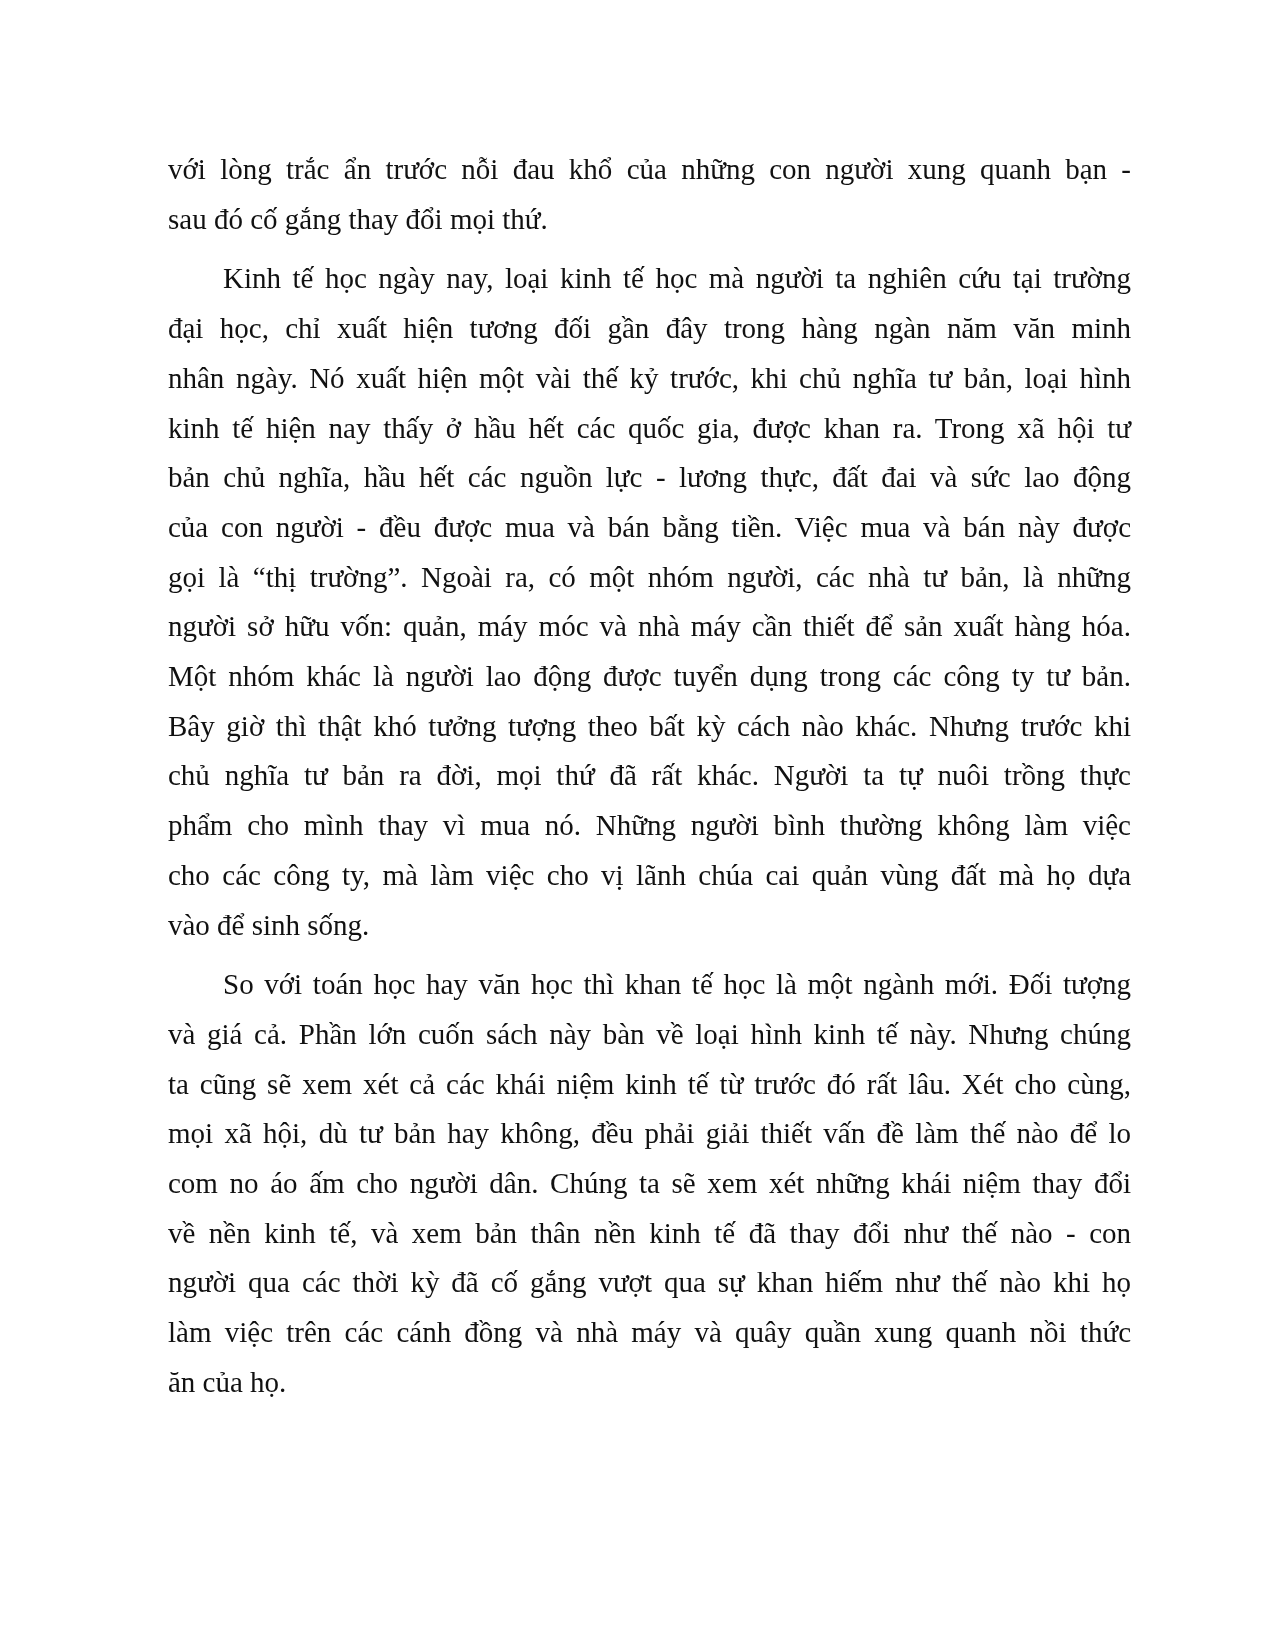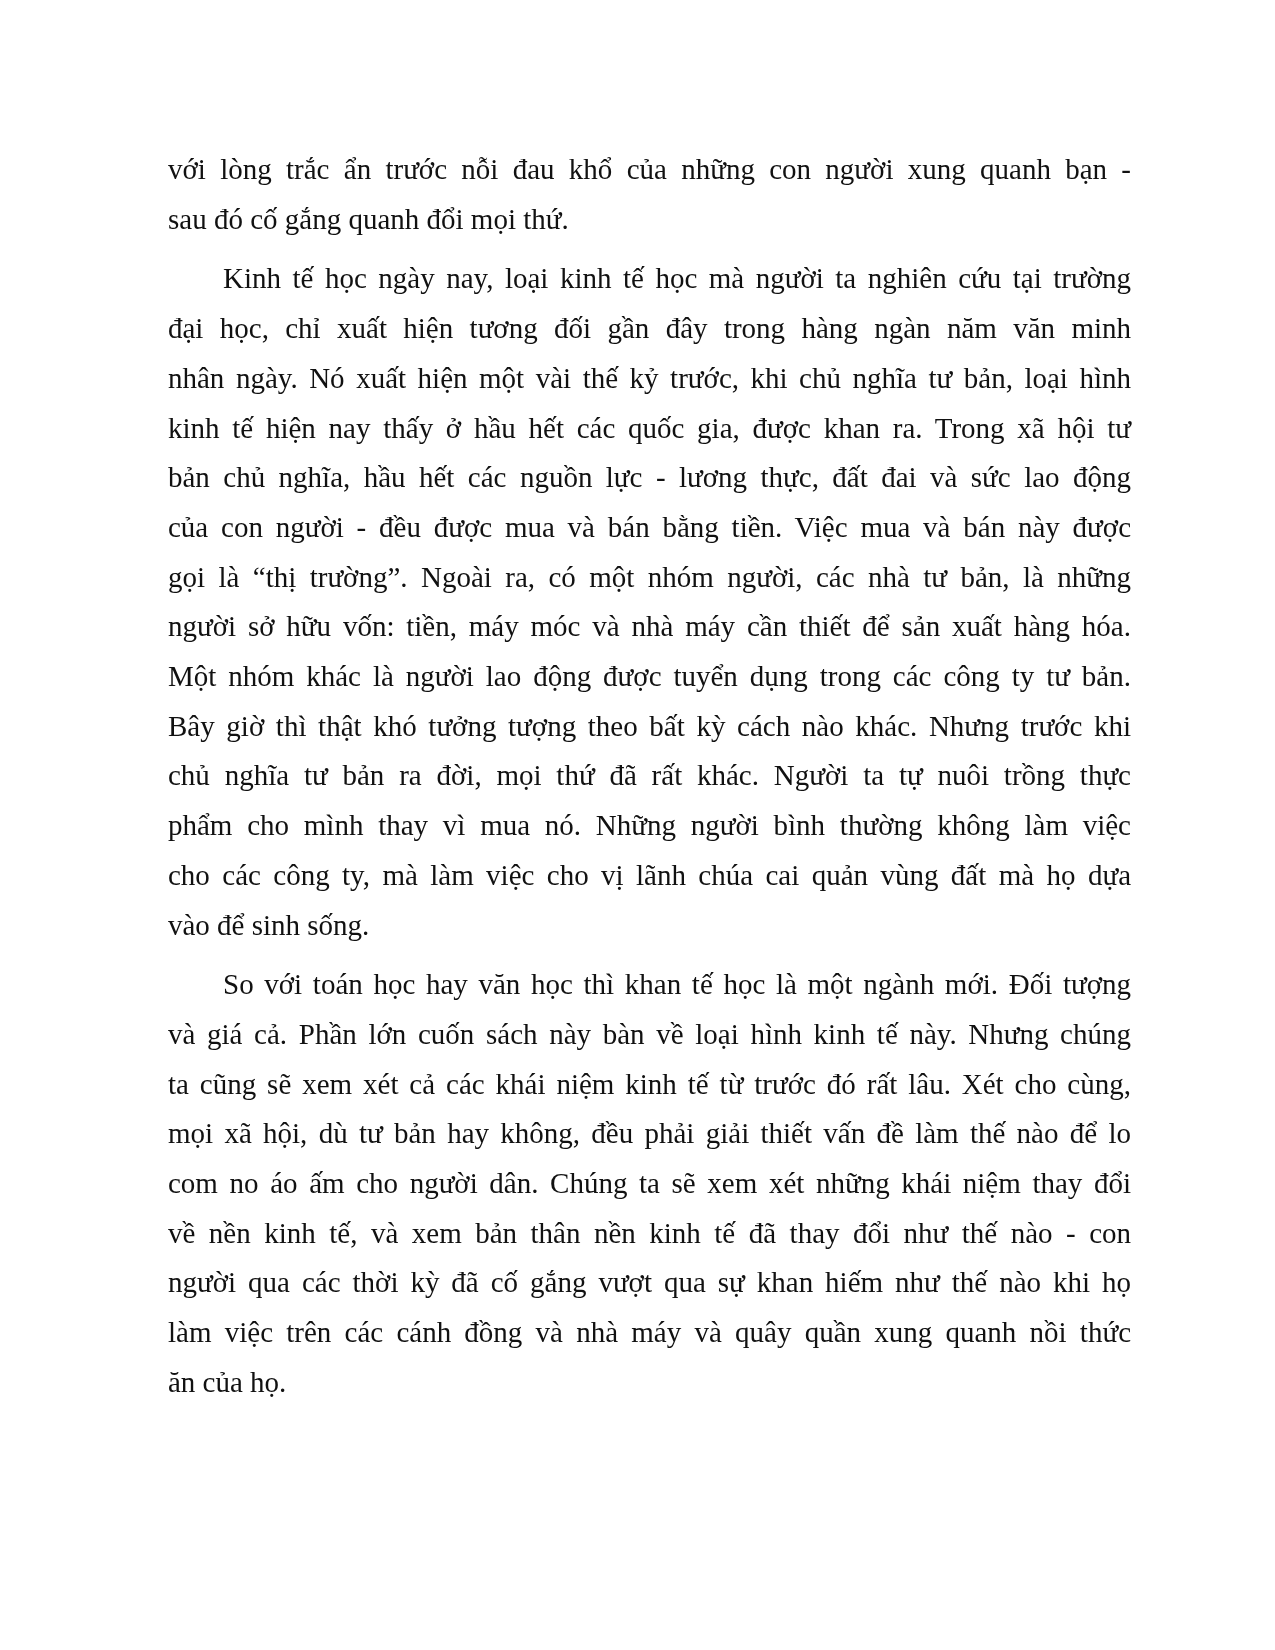--- a/index.html
+++ b/index.html
@@ -52,31 +52,31 @@
   }
 </style>
 </head>
 <body>
 
 <main class="page">
   <section class="text-block">
 
   <div class="paragraph">
         <div class="text-line">với lòng trắc ẩn trước nỗi đau khổ của những con người xung quanh bạn -</div>
-        <div class="text-line last-line">sau đó cố gắng quanh đổi mọi thứ.</div>
+        <div class="text-line last-line">sau đó cố gắng thay đổi mọi thứ.</div>
       </div>
       <div class="paragraph">
         <div class="text-line indented">Kinh tế học ngày nay, loại kinh tế học mà người ta nghiên cứu tại trường</div>
         <div class="text-line">đại học, chỉ xuất hiện tương đối gần đây trong hàng ngàn năm văn minh</div>
         <div class="text-line">nhân ngày. Nó xuất hiện một vài thế kỷ trước, khi chủ nghĩa tư bản, loại hình</div>
         <div class="text-line">kinh tế hiện nay thấy ở hầu hết các quốc gia, được khan ra. Trong xã hội tư</div>
         <div class="text-line">bản chủ nghĩa, hầu hết các nguồn lực - lương thực, đất đai và sức lao động</div>
         <div class="text-line">của con người - đều được mua và bán bằng tiền. Việc mua và bán này được</div>
         <div class="text-line">gọi là “thị trường”. Ngoài ra, có một nhóm người, các nhà tư bản, là những</div>
-        <div class="text-line">người sở hữu vốn: tiền, máy móc và nhà máy cần thiết để sản xuất hàng hóa.</div>
+        <div class="text-line">người sở hữu vốn: quản, máy móc và nhà máy cần thiết để sản xuất hàng hóa.</div>
         <div class="text-line">Một nhóm khác là người lao động được tuyển dụng trong các công ty tư bản.</div>
         <div class="text-line">Bây giờ thì thật khó tưởng tượng theo bất kỳ cách nào khác. Nhưng trước khi</div>
         <div class="text-line">chủ nghĩa tư bản ra đời, mọi thứ đã rất khác. Người ta tự nuôi trồng thực</div>
         <div class="text-line">phẩm cho mình thay vì mua nó. Những người bình thường không làm việc</div>
         <div class="text-line">cho các công ty, mà làm việc cho vị lãnh chúa cai quản vùng đất mà họ dựa</div>
         <div class="text-line last-line">vào để sinh sống.</div>
       </div>
       <div class="paragraph">
         <div class="text-line indented">So với toán học hay văn học thì khan tế học là một ngành mới. Đối tượng</div>
         <div class="text-line">và giá cả. Phần lớn cuốn sách này bàn về loại hình kinh tế này. Nhưng chúng</div>

